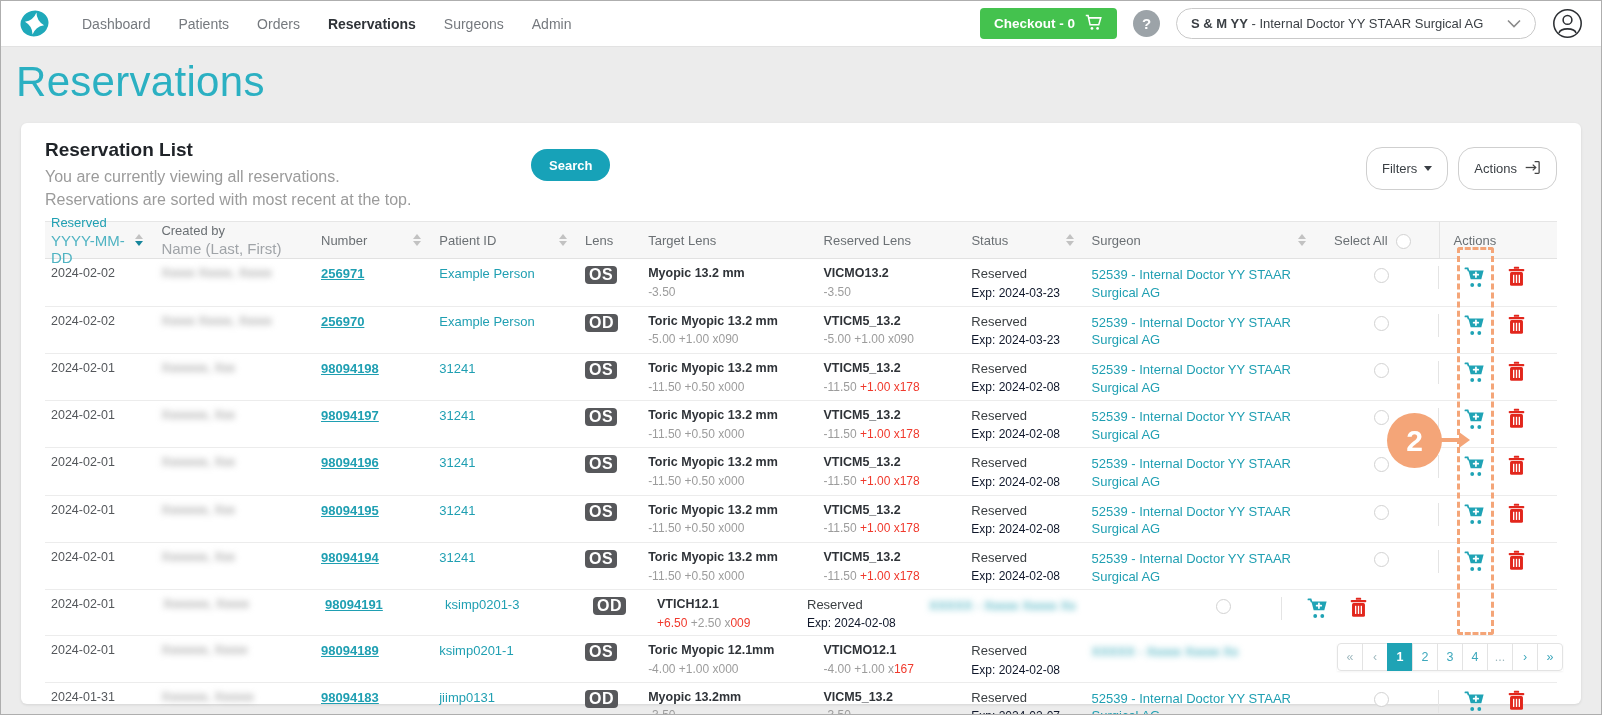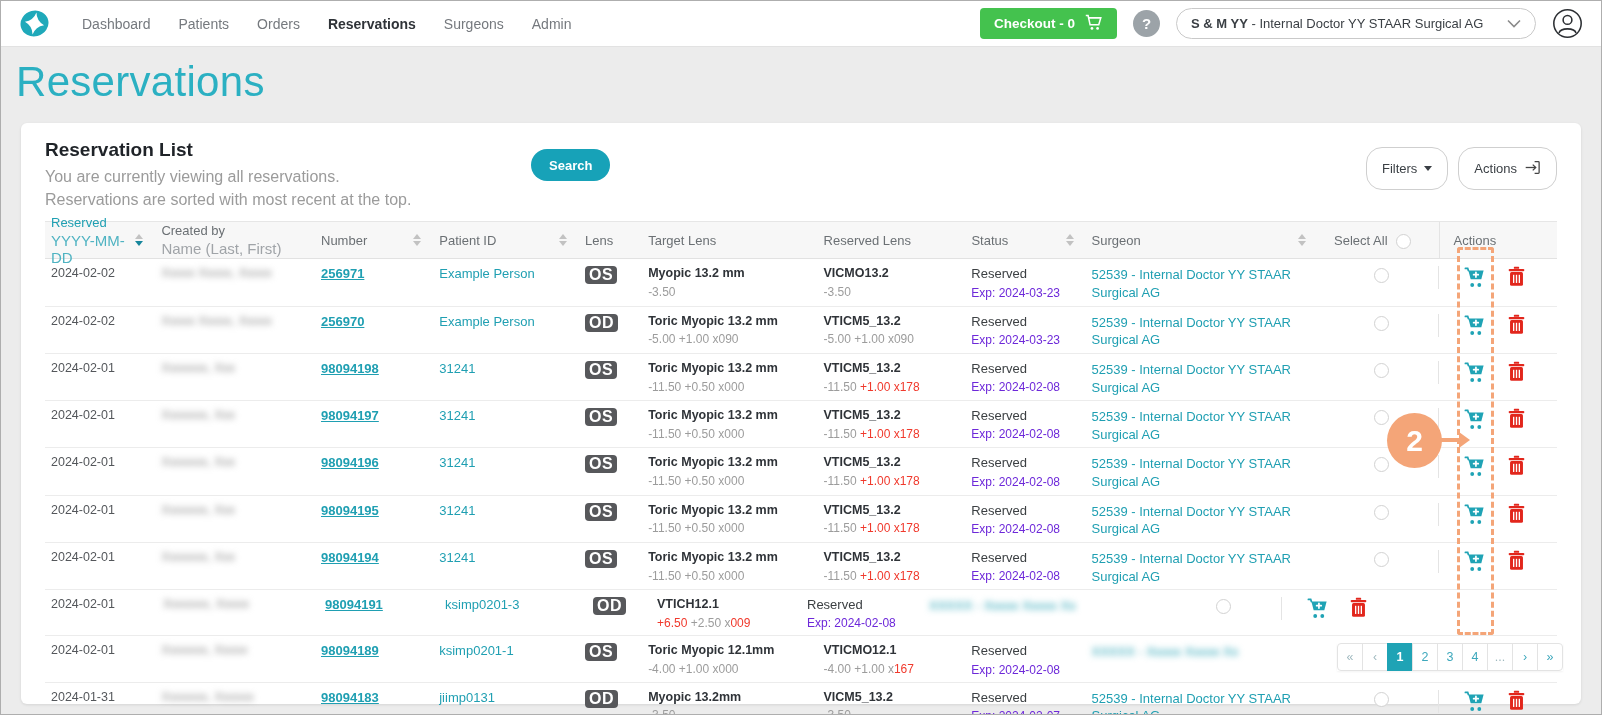--- a/index.html
+++ b/index.html
@@ -114,21 +114,21 @@
   .c-patient.cell { color:#1f9fb2; font-size:13px; cursor:pointer; }
   .badge {
     display:inline-block; min-width:26px; padding:0 4px; height:18px; line-height:18px;
     background:#57585b; color:#fff; font-size:16px; font-weight:700; text-align:center;
     border-radius:4px; letter-spacing:.5px;
   }
   .lens-name { color:#2f3338; font-weight:700; font-size:12.5px; white-space:nowrap; }
   .lens-rx { color:#9c9c9c; font-size:12px; margin-top:3px; white-space:nowrap; }
   .lens-rx .red { color:#f0392c; }
   .status1 { color:#3c4043; font-size:13px; }
-  .status2 { color:#6d28d9; font-size:12px; margin-top:3px; }
+  .status2 { color:#0f172a; font-size:12px; margin-top:3px; }
   .c-surgeon.cell span { color:#1f9fb2; font-size:13px; line-height:1.35; cursor:pointer; }
   .radio {
     width:15px; height:15px; border-radius:50%; border:1.5px solid #d2d2d2;
     background:#fff; display:inline-block; margin-top:2px; cursor:pointer;
   }
   .act { display:inline-flex; cursor:pointer; vertical-align:top; }
   .act.cart { margin-right:17px; }
   
   .pagination {
     position:absolute; right:18px; bottom:33px; display:flex;

